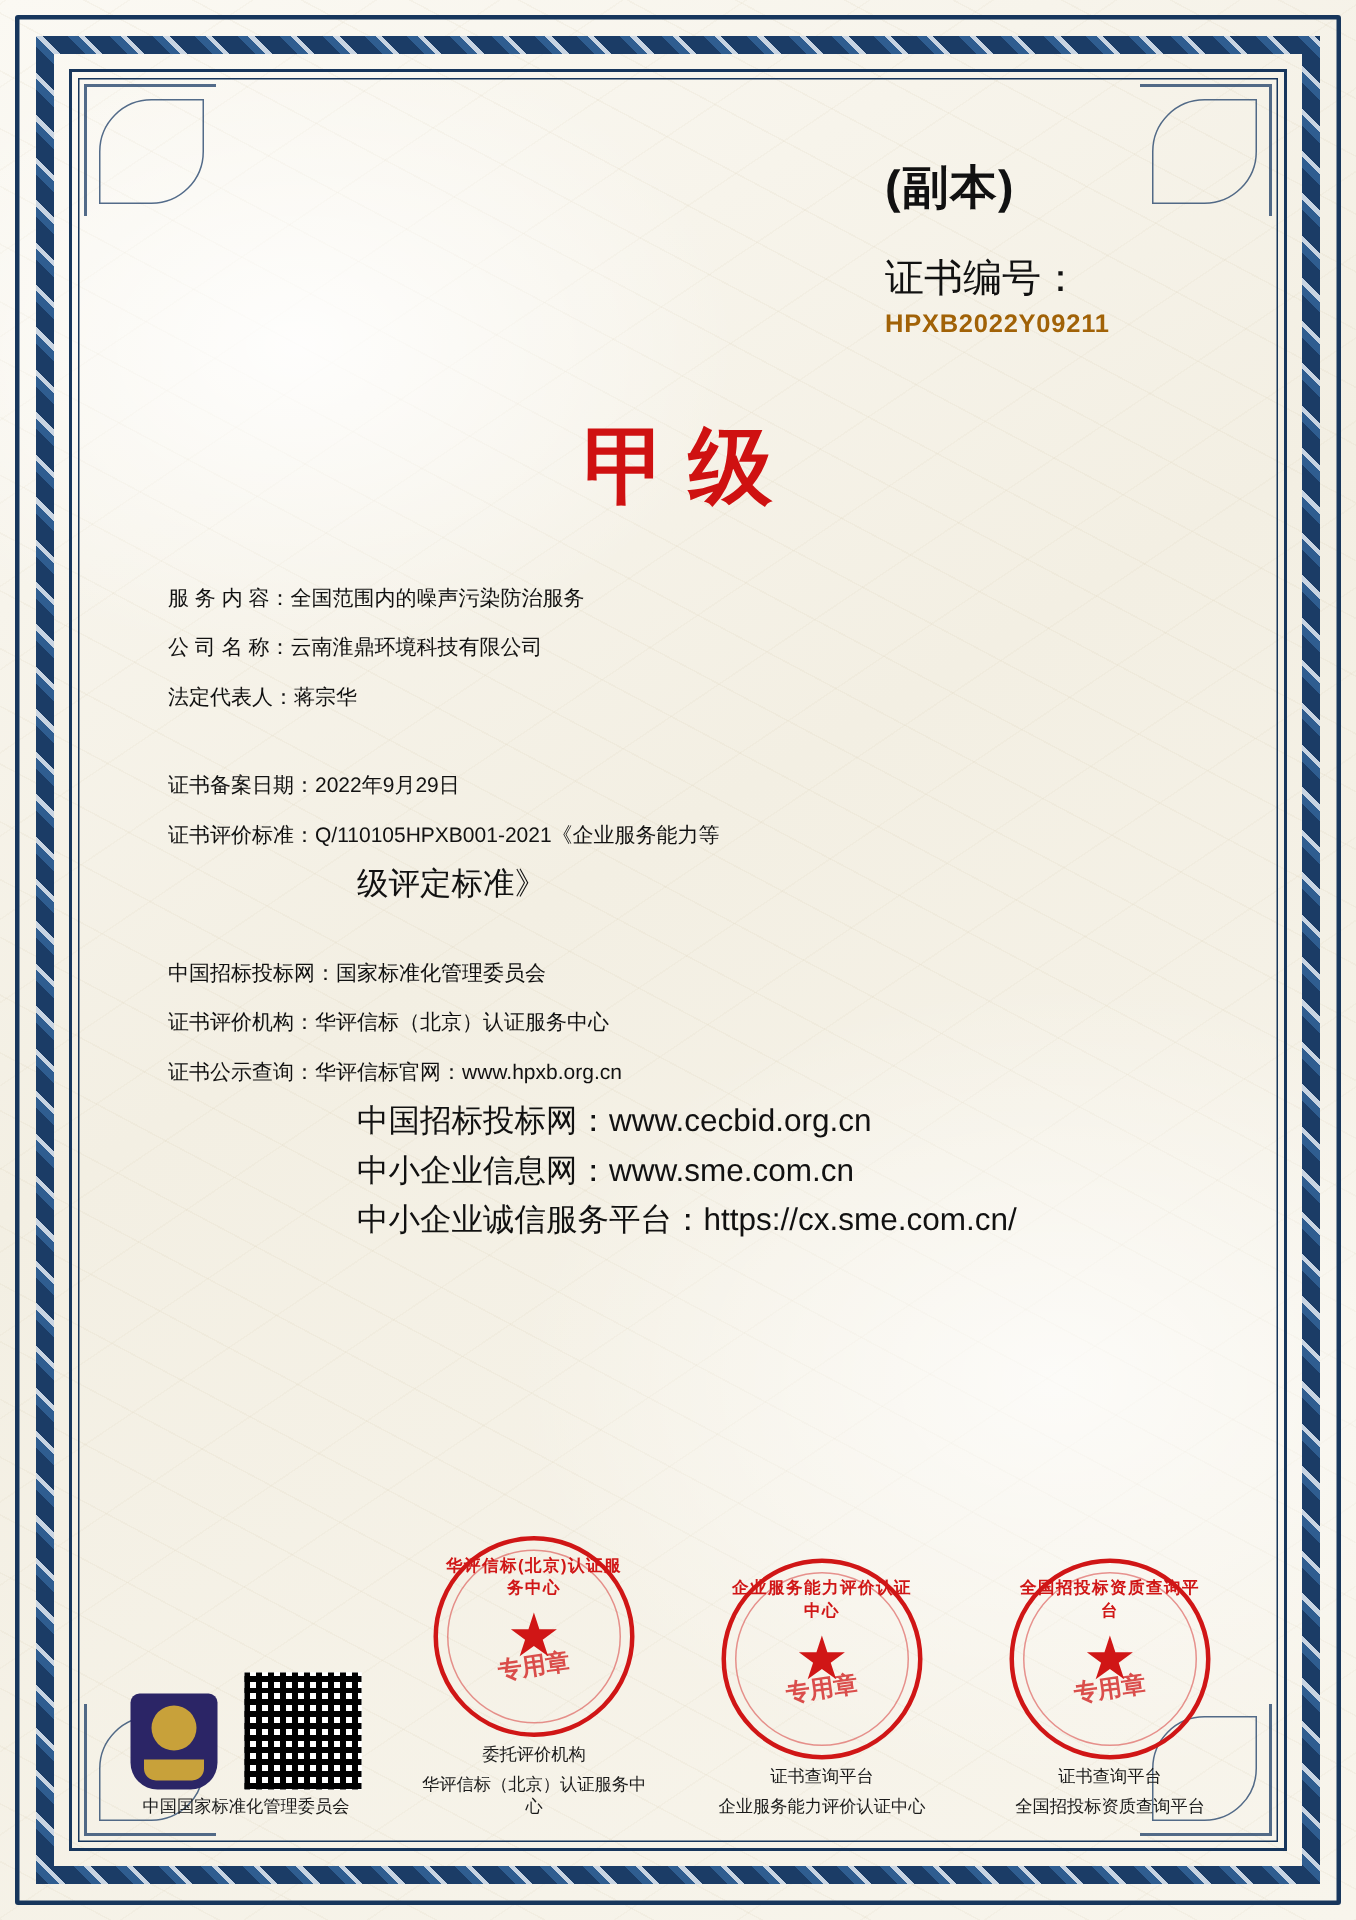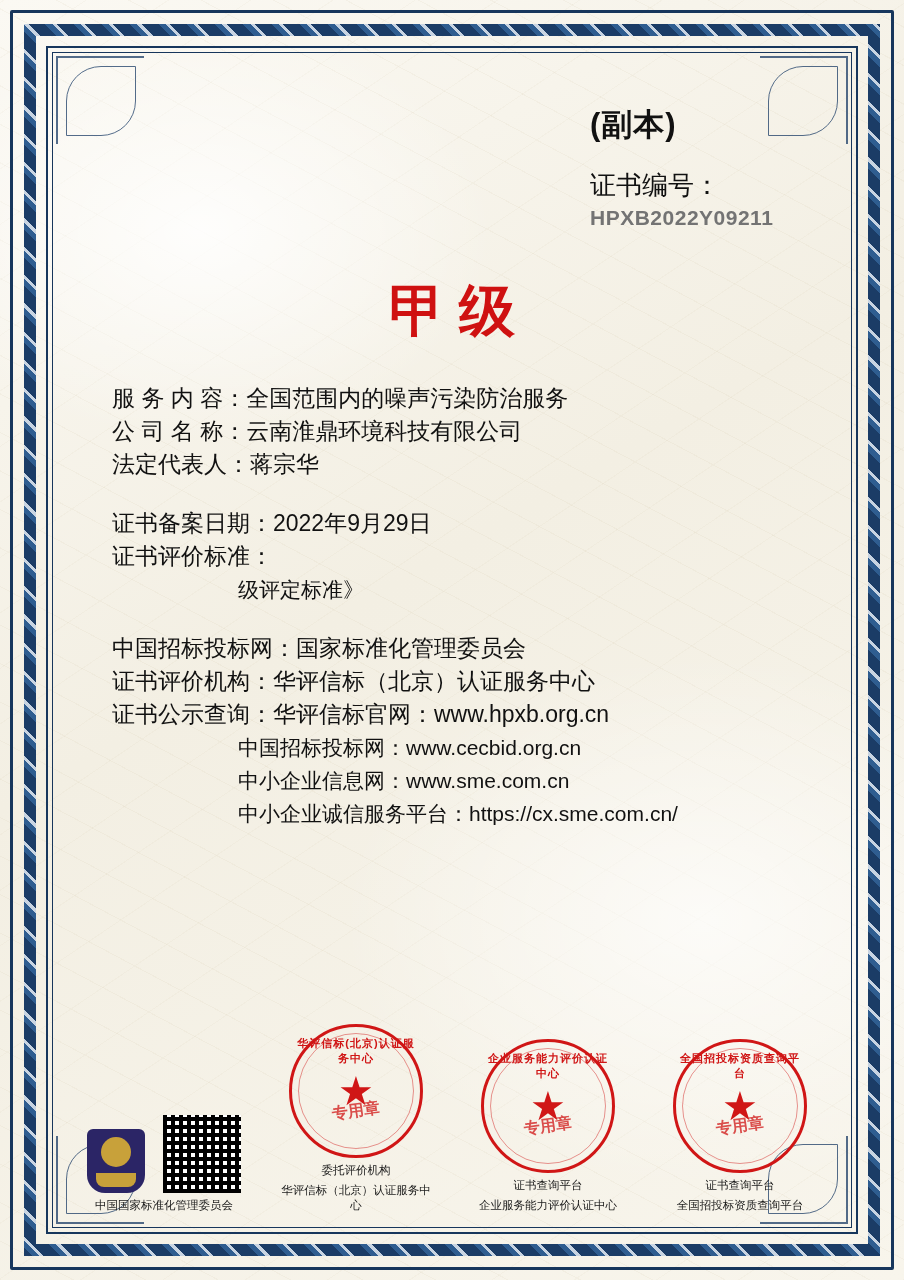--- a/index.html
+++ b/index.html
@@ -154,22 +154,22 @@
     font-weight: bold;
     letter-spacing: 1px;
     margin-bottom: 22px;
   }
   .cert-no-label {
     font-size: 26px;
     color: #111;
     margin-bottom: 3px;
   }
   .cert-no-value {
-    font-size: 21px;
-    color: #737373;
+    font-size: 17px;
+    color: #a16207;
     font-weight: bold;
     letter-spacing: .5px;
   }
 
   
   .main-title {
     margin-top: 4px;
     text-align: center;
     font-size: 40px;
     font-weight: bold;
@@ -188,21 +188,21 @@
 
   
   .info-block {
     margin-top: 32px;
     padding-left: 42px;
     color: #111;
   }
   .info-row {
     display: flex;
     align-items: flex-start;
-    font-size: 23px;
+    font-size: 14px;
     line-height: 33px;
   }
   .info-row .k {
     white-space: nowrap;
   }
   .info-row .v {
     flex: 1;
   }
 
   .block-gap { height: 26px; }
@@ -362,20 +362,21 @@
       </div>
 
       <div class="block-gap"></div>
 
       <div class="info-row">
         <span class="k">证书备案日期：</span>
         <span class="v">2022年9月29日</span>
       </div>
       <div class="info-row">
         <span class="k">证书评价标准：</span>
+        <span class="v">Q/110105HPXB001-2021《企业服务能力等</span>
       </div>
       <div class="indent-cont">级评定标准》</div>
 
       <div class="block-gap"></div>
 
       <div class="info-row">
         <span class="k">中国招标投标网：</span>
         <span class="v">国家标准化管理委员会</span>
       </div>
       <div class="info-row">

